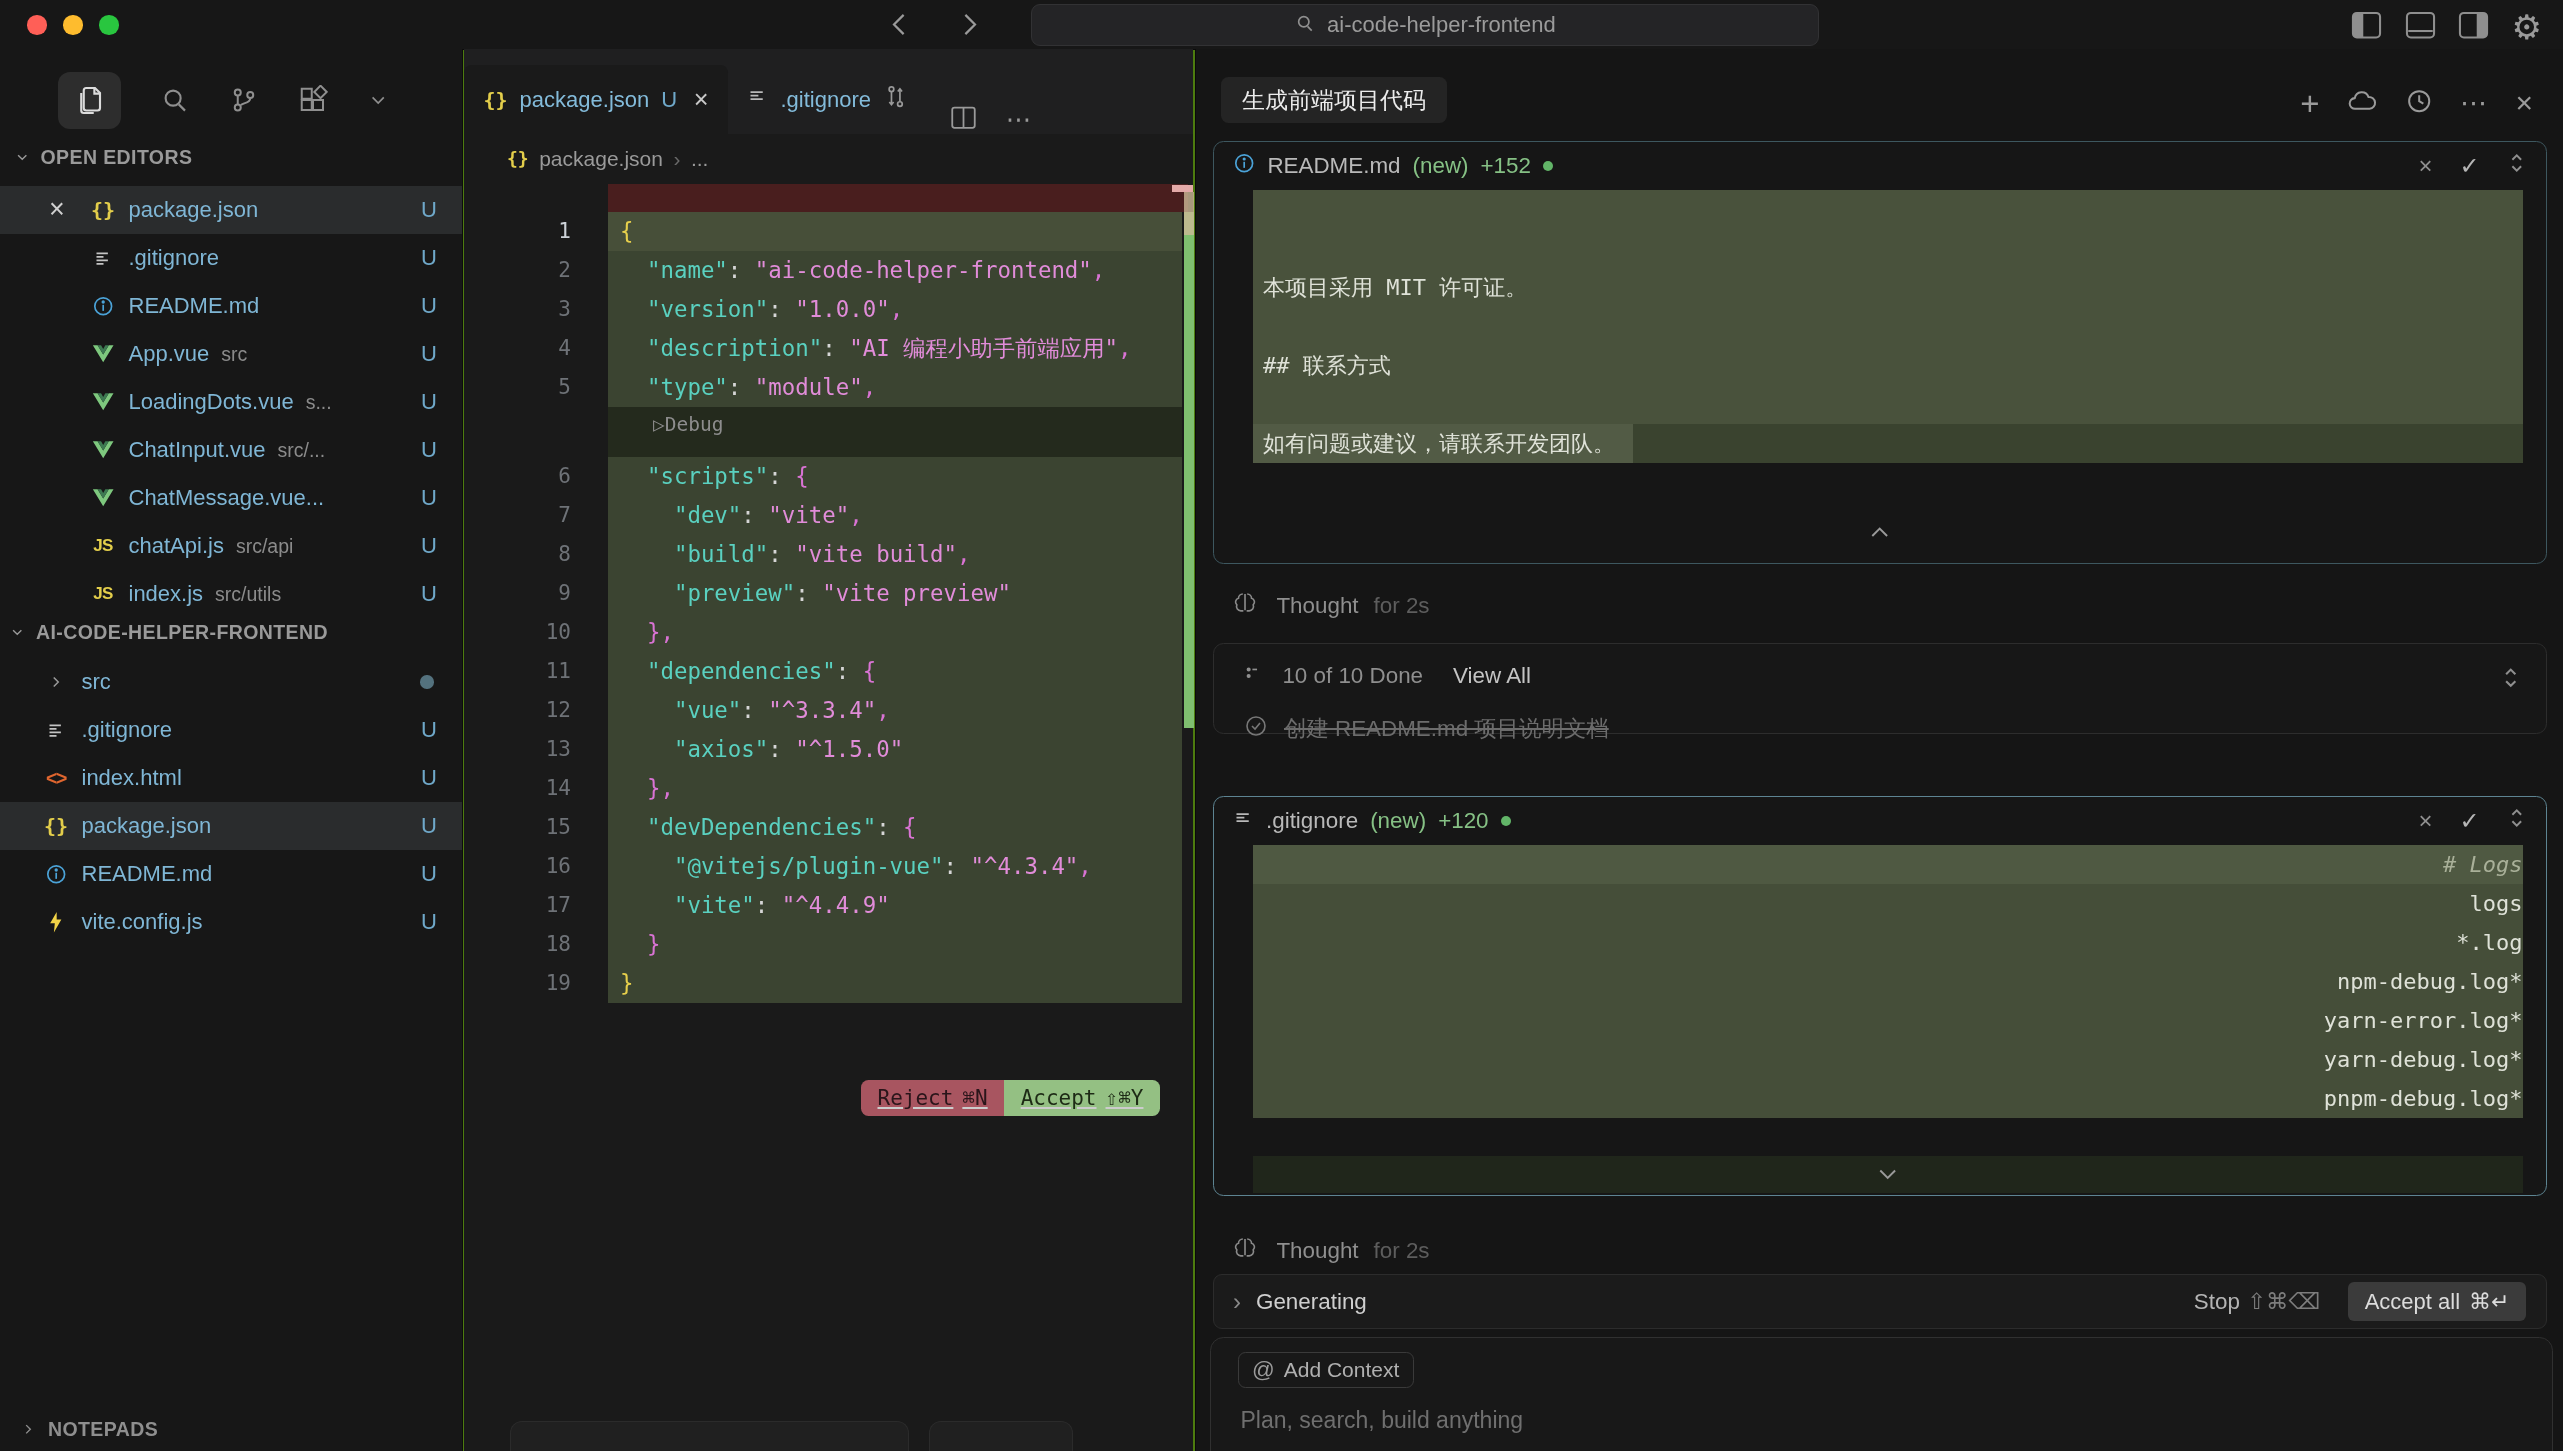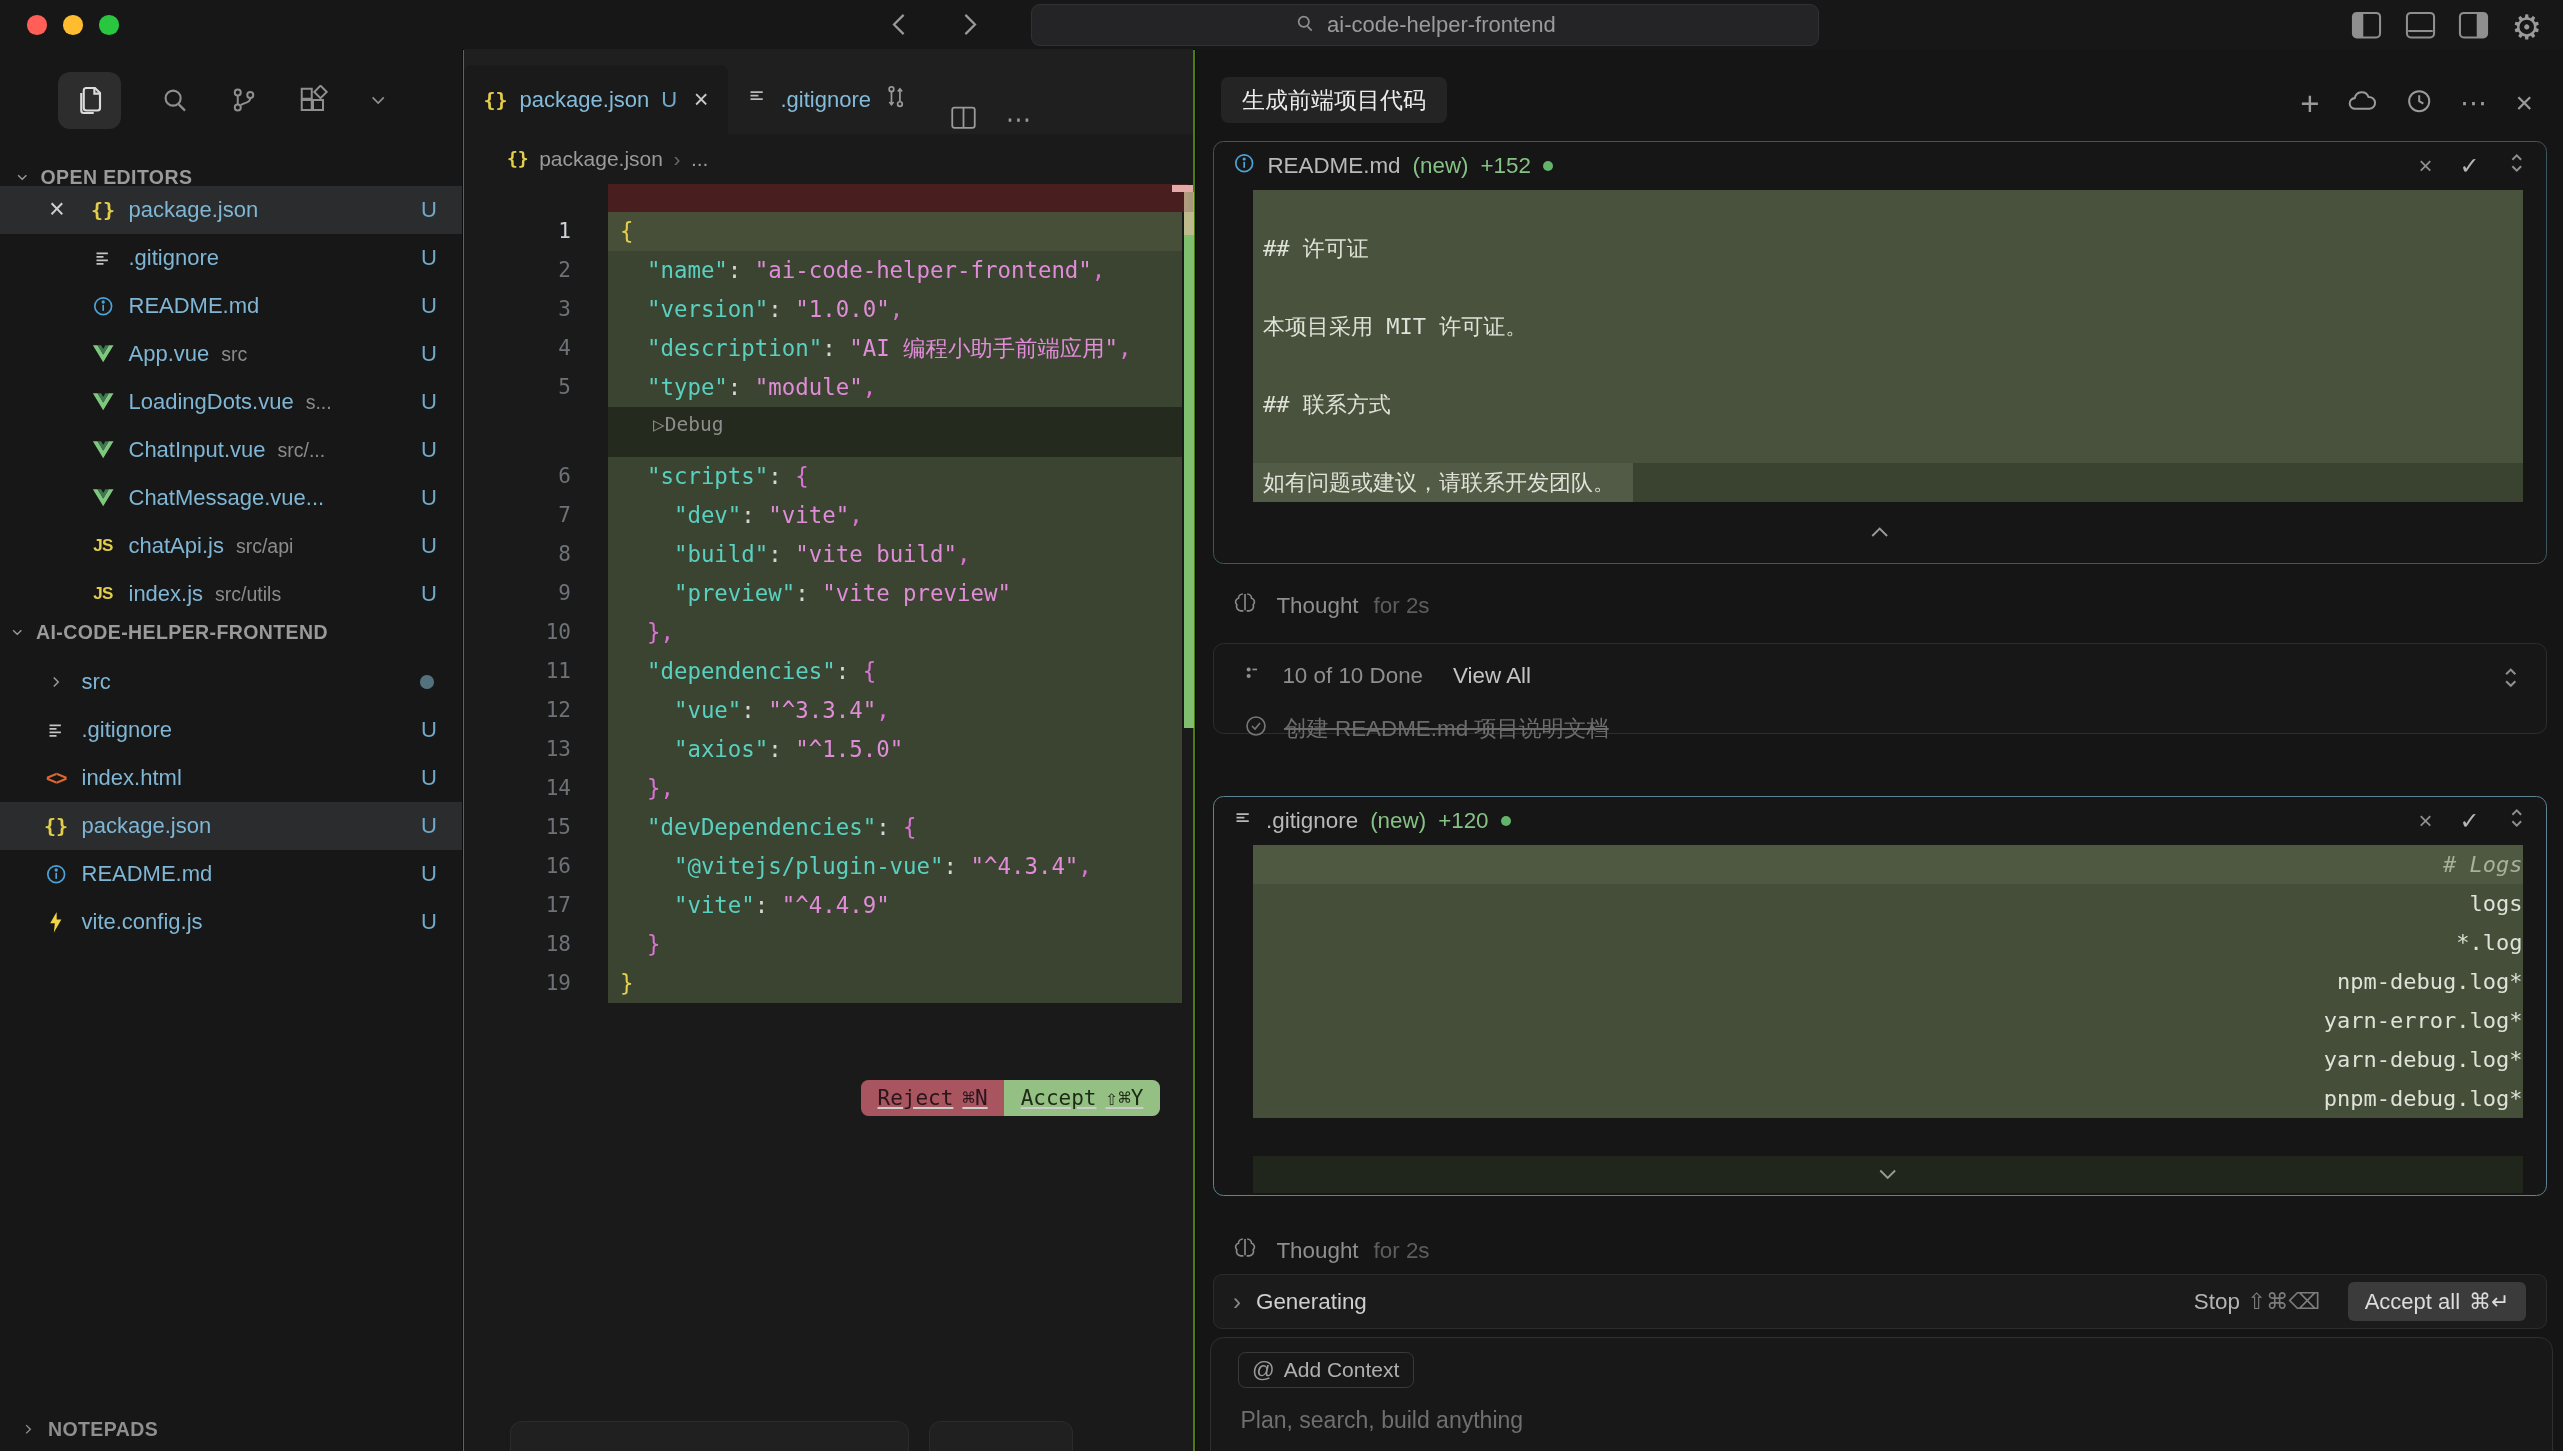--- a/index.html
+++ b/index.html
@@ -202,21 +202,21 @@
             <rect x="14.5" y="2" width="7" height="7" transform="rotate(45 18 5.5)"></rect>
           </svg>
         </span>
       <span class="acticon">
           <svg width="22.4" height="22.4" viewBox="0 0 24 24" fill="none" stroke="currentColor" stroke-width="1.8">
             <path d="M6 9 L12 15 L18 9"></path>
           </svg>
         </span>
     </div>
 
-    <div class="sechdr" style="top:97px;left:13.5px;margin-top:20px;">
+    <div class="sechdr" style="top:97px;left:13.5px;">
       <svg width="16.5" height="16.5" viewBox="0 0 24 24" fill="none" stroke="#9a9a9a" stroke-width="2">
           <path d="M6 9 L12 15 L18 9"></path>
         </svg>
       <span>OPEN EDITORS</span>
     </div>
     <div class="sec-open" id="open-editors-list" style="position:absolute;top:137px;left:0;right:0;">
         <div class="srow active">
           <span class="closex">×</span>
           <span class="ficon">
             <span class="ic-braces">{}</span>
@@ -547,21 +547,20 @@
           <span class="x">×</span>
           <span class="chk">✓</span>
           <span><svg width="19.5" height="24" viewBox="0 0 16 22" fill="none" stroke="#8f8f8f" stroke-width="1.8">
                 <path d="M4 8 L8 4 L12 8"></path>
                 <path d="M4 14 L8 18 L12 14"></path>
               </svg></span>
         </span>
       </div>
       <div class="cardbody readme" id="readme-lines">
           <div class="mrow"> </div>
-          <div class="mrow">## 许可证</div>
           <div class="mrow"> </div>
           <div class="mrow">本项目采用 MIT 许可证。</div>
           <div class="mrow"> </div>
           <div class="mrow">## 联系方式</div>
           <div class="mrow"> </div>
           <div class="mrow tail"><span class="hl">如有问题或建议，请联系开发团队。</span></div>
         </div>
       <div class="cardfoot" style="top:359px;height:61px;">
         <svg width="25.4" height="19.5" viewBox="0 0 24 16" fill="none" stroke="#9a9a9a" stroke-width="1.8">
             <path d="M5 12 L12 5 L19 12"></path>

